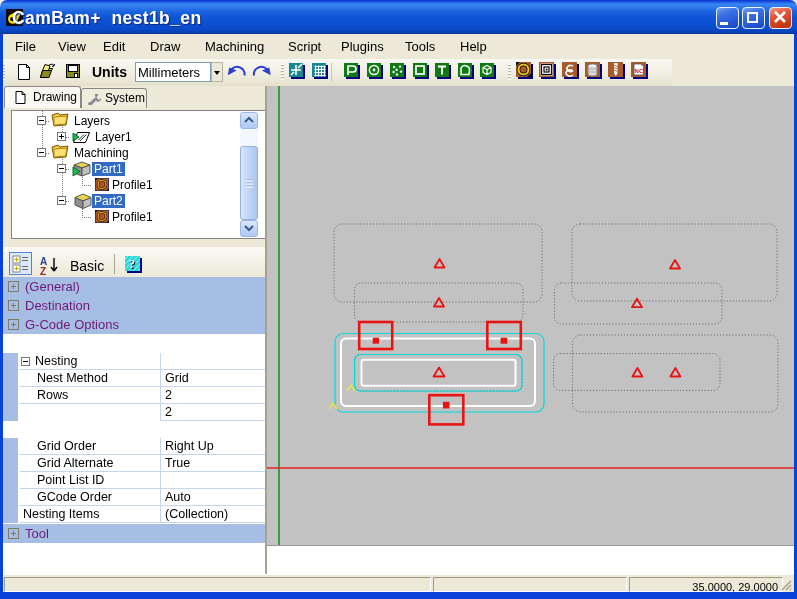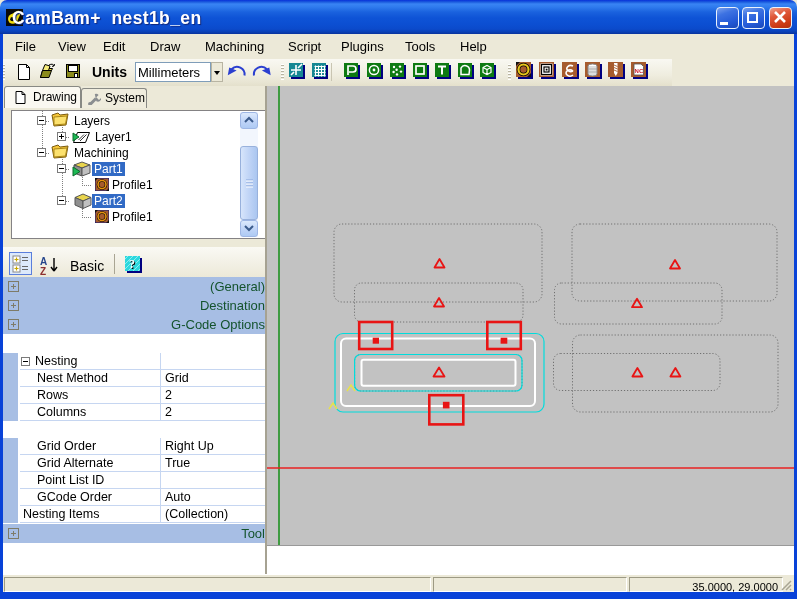--- a/index.html
+++ b/index.html
@@ -61,21 +61,21 @@
 
 #ptool { left:3px; top:247px; width:262px; height:30px; background:linear-gradient(180deg,#FAF9F4 0%,#ECE9D8 100%); }
 #pcat { left:6px; top:5px; width:23px; height:23px; border:1px solid #5A7EDC; background:#DCE9FB; position:absolute; }
 #paz { left:37px; top:9px; position:absolute; width:20px; height:18px; }
 #pbasic { left:67px; top:11px; position:absolute; font-size:14px; color:#000; }
 #psep { left:111px; top:7px; position:absolute; width:1px; height:20px; background:#A9A593; }
 #phelp { left:122px; top:9px; position:absolute; width:17px; height:17px; }
 
 
 #grid { left:3px; top:277px; width:262px; height:266px; background:#fff; }
-.cat { position:absolute; left:0; width:262px; height:19px; background:#A7BEE4; color:#14532d; font-size:13px; line-height:19px;text-align:right; }
+.cat { position:absolute; left:0; width:262px; height:19px; background:#A7BEE4; color:#701a75; font-size:13px; line-height:19px; }
 .cat .cpm { position:absolute; left:5px; top:4px; width:11px; height:11px; border:1px solid #7E7B68; background:transparent; }
 .cpm:before { content:""; position:absolute; left:2px; top:4px; width:5px; height:1px; background:#7E7B68; }
 .cpmplus:after { content:""; position:absolute; left:4px; top:2px; width:1px; height:5px; background:#7E7B68; }
 .cattxt { margin-left:22px; }
 .prow { position:absolute; left:0; width:262px; height:17px; }
 .prow .marg { position:absolute; left:0; top:0; width:15px; height:17px; background:#A7BEE4; border-right:2px solid #A7BEE4; }
 .prow .nm { position:absolute; left:17px; top:0; width:140px; height:17px; border-bottom:1px solid #C6D6F1; font-size:12.5px; line-height:16px; color:#000; padding-left:17px; }
 .prow .vl { position:absolute; left:157px; top:0; width:105px; height:17px; border-bottom:1px solid #C6D6F1; border-left:1px solid #C6D6F1; font-size:12.5px; line-height:16px; color:#000; padding-left:4px; }
 
 #belowgrid { left:3px; top:543px; width:262px; height:31px; background:#fff; }
@@ -433,21 +433,20 @@
         <div class="nm">Nest Method</div>
         <div class="vl">Grid</div>
       </div>
  <div class="prow" style="top:110px">
         <div class="marg"></div>
         <div class="nm">Rows</div>
         <div class="vl">2</div>
       </div>
  <div class="prow" style="top:127px">
         <div class="marg"></div>
-        <div class="nm">Columns</div>
         <div class="vl">2</div>
       </div>
  <div class="prow" style="top:161px">
         <div class="marg"></div>
         <div class="nm">Grid Order</div>
         <div class="vl">Right Up</div>
       </div>
  <div class="prow" style="top:178px">
         <div class="marg"></div>
         <div class="nm">Grid Alternate</div>

